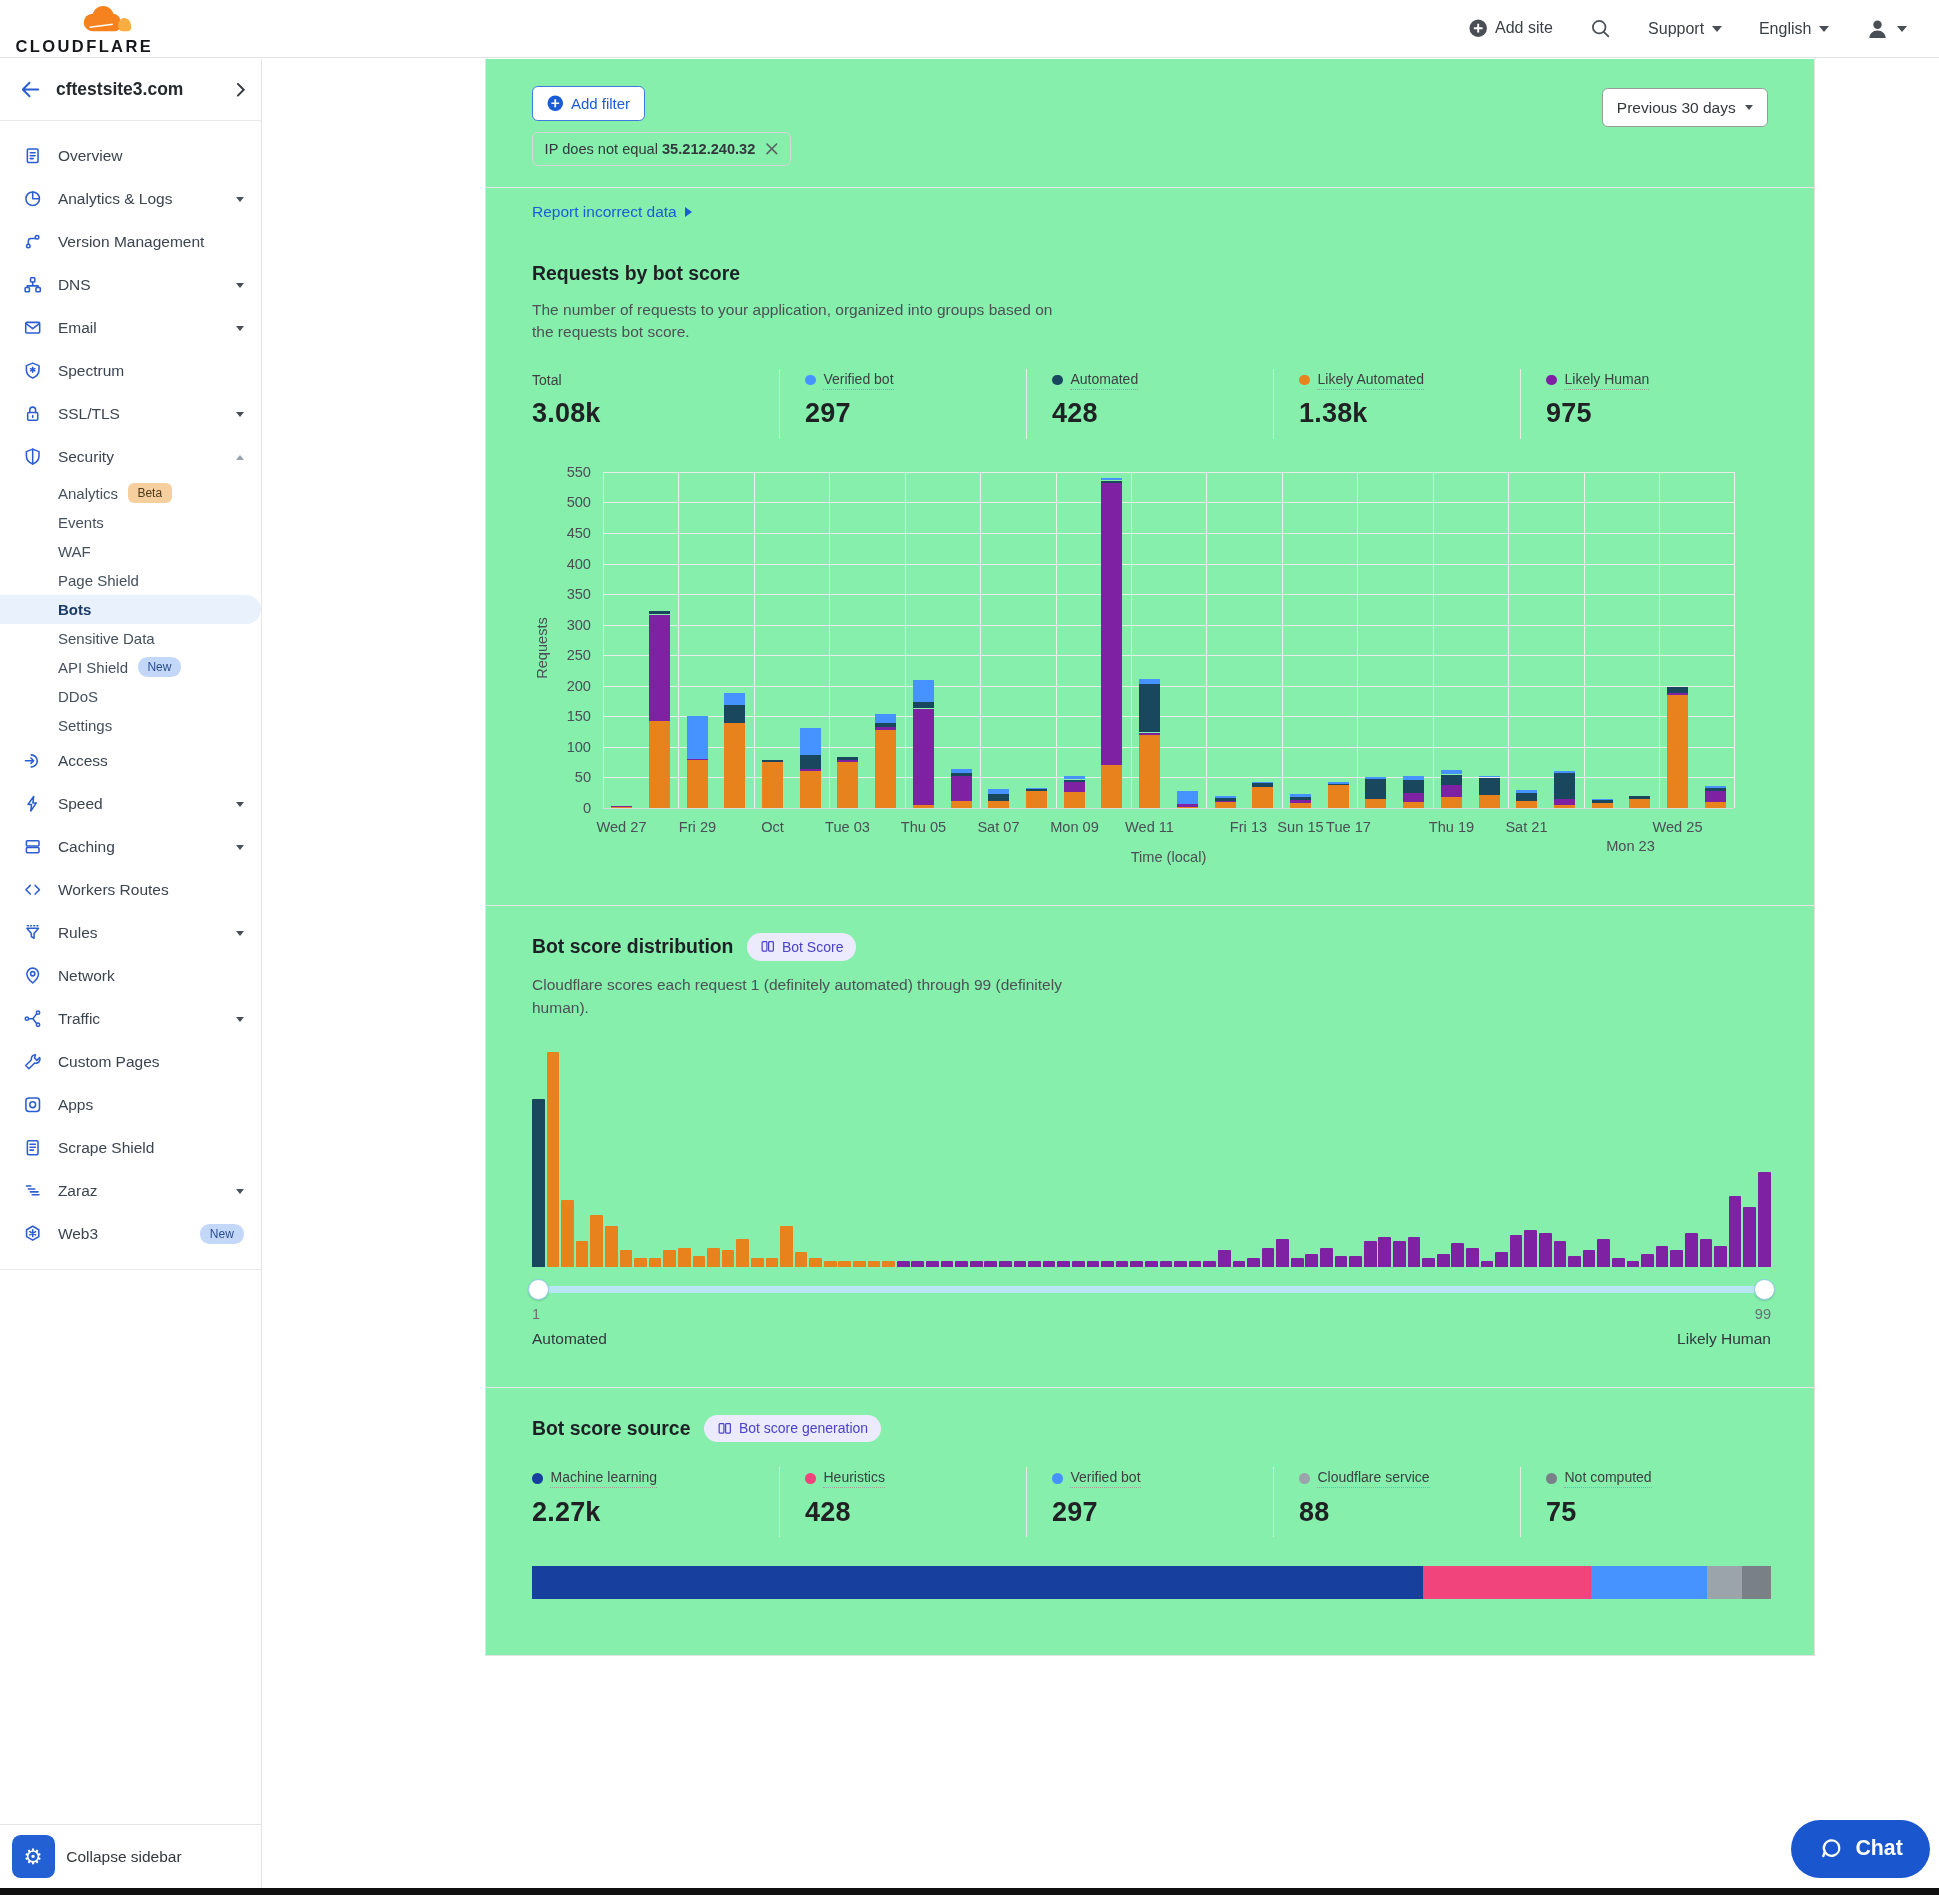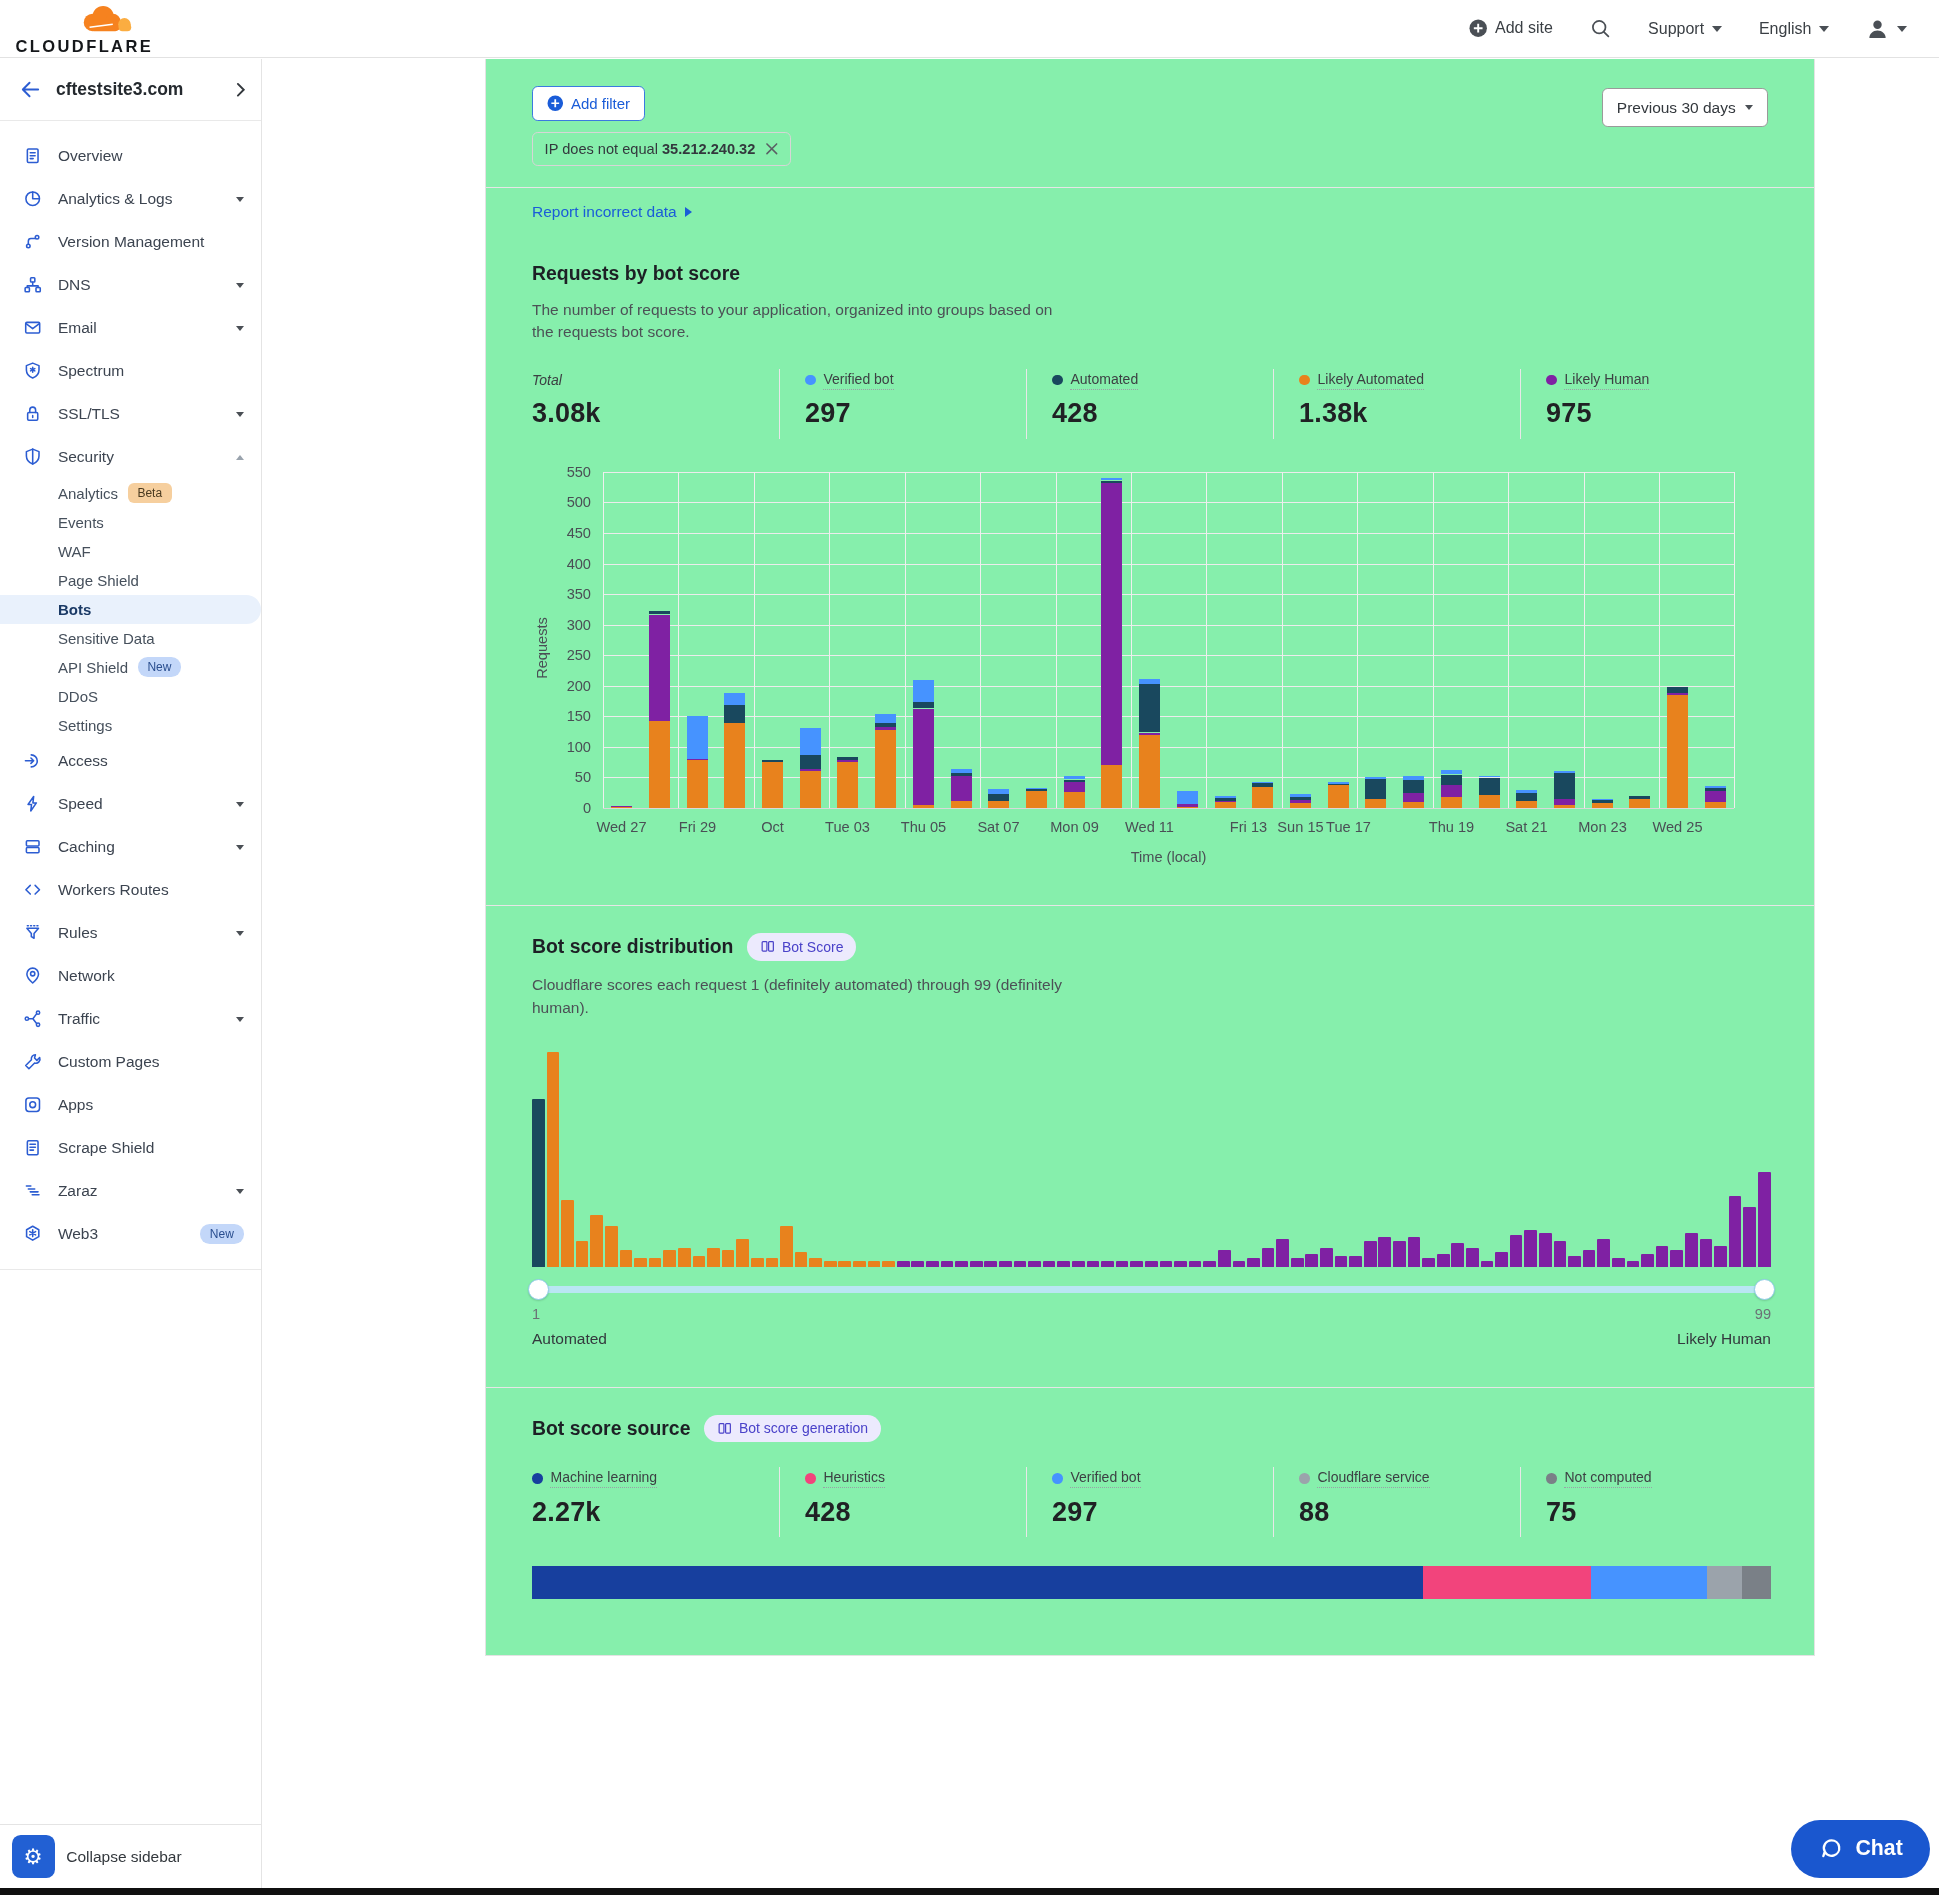--- a/index.html
+++ b/index.html
@@ -53,21 +53,21 @@
   .sec-title-row { display:flex; align-items:center; gap:13.6px; }
   .sec-title { font-size:19.4px; font-weight:700; color:#1d2025; }
   .pill-badge { display:inline-flex; align-items:center; gap:6.8px; background:#eceafd; color:#4a42c9; font-size:14px; padding:5.8px 12.6px; border-radius:14.6px; cursor:pointer; }
   .sec-desc { font-size:15.5px; color:#4c5156; line-height:1.45; margin-top:13.6px; max-width:543px; }
 
   .stats-row { display:flex; margin-top:25px; }
   .stat-col { padding:1.9px 0 9.7px 25px; border-left:1px solid #e8e8e8; min-width:0; }
   .stat-col.first { border-left:none; padding-left:0; }
   .stat-label { font-size:14px; color:#3c4043; display:inline-flex; align-items:center; gap:7.8px; }
   .stat-label .lbl-txt { border-bottom:1.5px dotted #9aa0a6; padding-bottom:1.9px; cursor:help; }
-  .stat-label .lbl-txt.nodot { border-bottom:none; cursor:default;font-style:italic; }
+  .stat-label .lbl-txt.nodot { border-bottom:none; cursor:default; }
   .dot { width:10.7px; height:10.7px; border-radius:50%; display:inline-block; flex:none; }
   .stat-value { font-size:27px; font-weight:600; color:#202124; margin-top:8.7px; letter-spacing:0.2px; }
 
   
   .chart-wrap { position:relative; margin-top:33px; margin-left:71px; width:1131px; height:398px; }
   .plot { position:absolute; left:0; top:0; width:1131px; height:336px; }
   .gridline-h { position:absolute; left:0; width:100%; height:1px; background:#ececec; }
   .gridline-v { position:absolute; top:0; height:336px; width:1px; background:#efefef; }
   .ytick { position:absolute; right:1143px; width:58px; text-align:right; font-size:14.6px; color:#4a4f55; transform:translateY(-7.8px); }
   .bar-seg { position:absolute; width:21.3px; }
@@ -592,21 +592,21 @@
         <div class="xtick" style="left: 201px;">Tue 03</div>
         <div class="xtick" style="left: 277px;">Thu 05</div>
         <div class="xtick" style="left: 352px;">Sat 07</div>
         <div class="xtick" style="left: 428px;">Mon 09</div>
         <div class="xtick" style="left: 503px;">Wed 11</div>
         <div class="xtick" style="left: 602px;">Fri 13</div>
         <div class="xtick" style="left: 654px;">Sun 15</div>
         <div class="xtick" style="left: 702px;">Tue 17</div>
         <div class="xtick" style="left: 805px;">Thu 19</div>
         <div class="xtick" style="left: 880px;">Sat 21</div>
-        <div class="xtick" style="left: 956px;">Mon 23</div>
+        <div class="xtick" style="left: 984px; margin-top: 19px;">Mon 23</div>
         <div class="xtick" style="left: 1031px;">Wed 25</div>
         <div class="ylabel">Requests</div>
         <div class="xlabel">Time (local)</div>
       </div>
   </div>
 
   <div class="section" style="padding-bottom:39px;">
     <div class="sec-title-row">
       <div class="sec-title">Bot score distribution</div>
       <span class="pill-badge">

